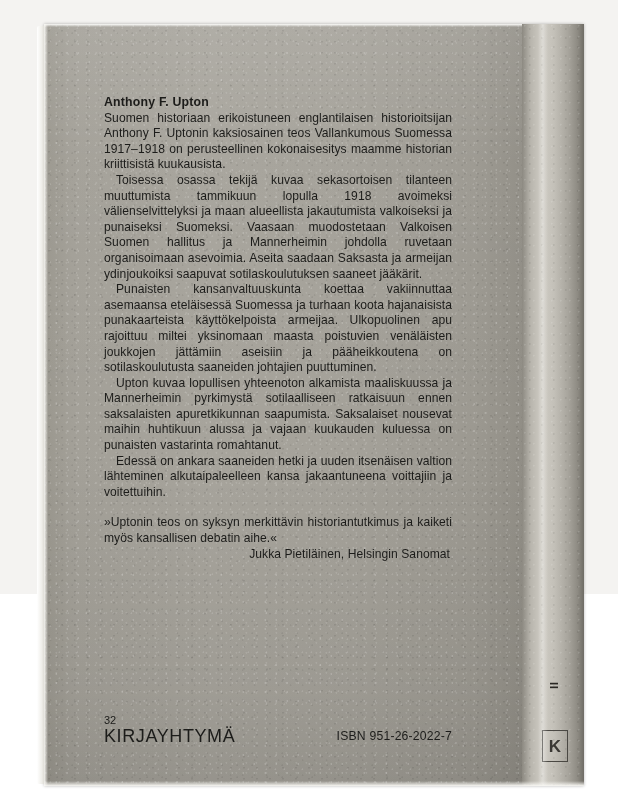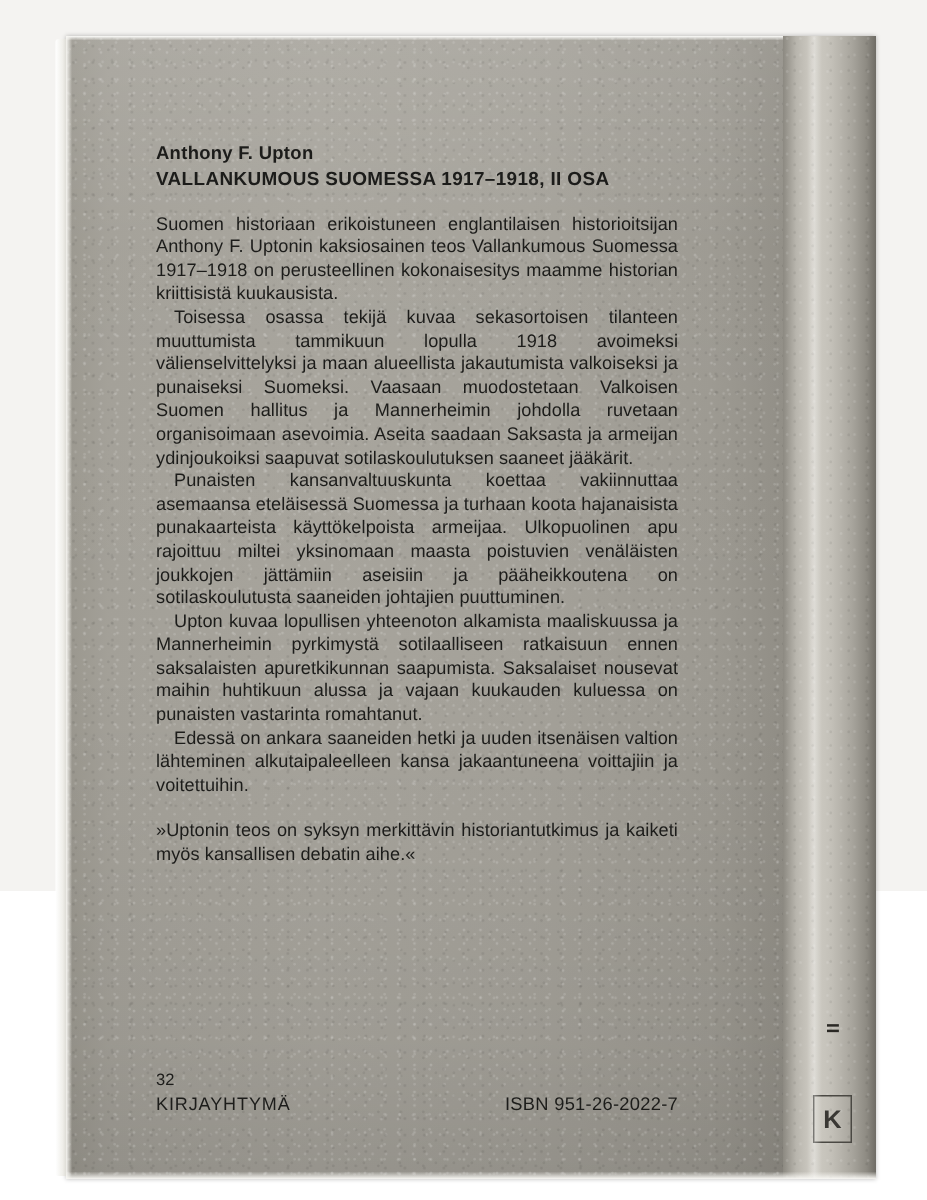--- a/index.html
+++ b/index.html
@@ -198,21 +198,21 @@
   #footer-row {
     display: flex;
     justify-content: space-between;
     align-items: flex-end;
   }
   #series-number {
     font-size: 11px;
     line-height: 15.5px;
   }
   #publisher-name {
-    font-size: 12px;
+    font-size: 18px;
     letter-spacing: 0.6px;
     line-height: 15.5px;
   }
   #isbn {
     font-size: 12.2px;
     letter-spacing: 0.2px;
     line-height: 15.5px;
     padding-bottom: 0px;
   }
 
@@ -274,31 +274,31 @@
 
     <div id="back-cover">
 
       <div id="cover-sheen"></div>
       <div id="cover-grain"></div>
 
       <div id="cover-text">
 
         <p id="byline">Anthony F. Upton</p>
 
-        <p id="booktitle">VALLANKUMOUS SUOMESSA 1917–1918, II OSA</p>
 
         <p class="blurb-p first">Suomen historiaan erikoistuneen englantilaisen historioitsijan Anthony F. Uptonin kaksiosainen teos Vallankumous Suomessa 1917–1918 on perusteellinen kokonaisesitys maamme historian kriittisistä kuukausista.</p>
         <p class="blurb-p">Toisessa osassa tekijä kuvaa sekasortoisen tilanteen muuttumista tammikuun lopulla 1918 avoimeksi välienselvittelyksi ja maan alueellista jakautumista valkoiseksi ja punaiseksi Suomeksi. Vaasaan muodostetaan Valkoisen Suomen hallitus ja Mannerheimin johdolla ruvetaan organisoimaan asevoimia. Aseita saadaan Saksasta ja armeijan ydinjoukoiksi saapuvat sotilaskoulutuksen saaneet jääkärit.</p>
         <p class="blurb-p">Punaisten kansanvaltuuskunta koettaa vakiinnuttaa asemaansa eteläisessä Suomessa ja turhaan koota hajanaisista punakaarteista käyttökelpoista armeijaa. Ulkopuolinen apu rajoittuu miltei yksinomaan maasta poistuvien venäläisten joukkojen jättämiin aseisiin ja pääheikkoutena on sotilaskoulutusta saaneiden johtajien puuttuminen.</p>
         <p class="blurb-p">Upton kuvaa lopullisen yhteenoton alkamista maaliskuussa ja Mannerheimin pyrkimystä sotilaalliseen ratkaisuun ennen saksalaisten apuretkikunnan saapumista. Saksalaiset nousevat maihin huhtikuun alussa ja vajaan kuukauden kuluessa on punaisten vastarinta romahtanut.</p>
         <p class="blurb-p">Edessä on ankara saaneiden hetki ja uuden itsenäisen valtion lähteminen alkutaipaleelleen kansa jakaantuneena voittajiin ja voitettuihin.</p>
 
 
         <div class="quote-block">
           <p class="quote-text">»Uptonin teos on syksyn merkittävin historiantutkimus ja kaiketi myös kansallisen debatin aihe.«</p>
+          <p class="quote-attrib">Jukka Pietiläinen, Helsingin Sanomat</p>
         </div>
 
       </div>
 
       <div id="footer">
         <div id="footer-row">
           <div>
             <div id="series-number">32</div>
             <div id="publisher-name">KIRJAYHTYMÄ</div>
           </div>

